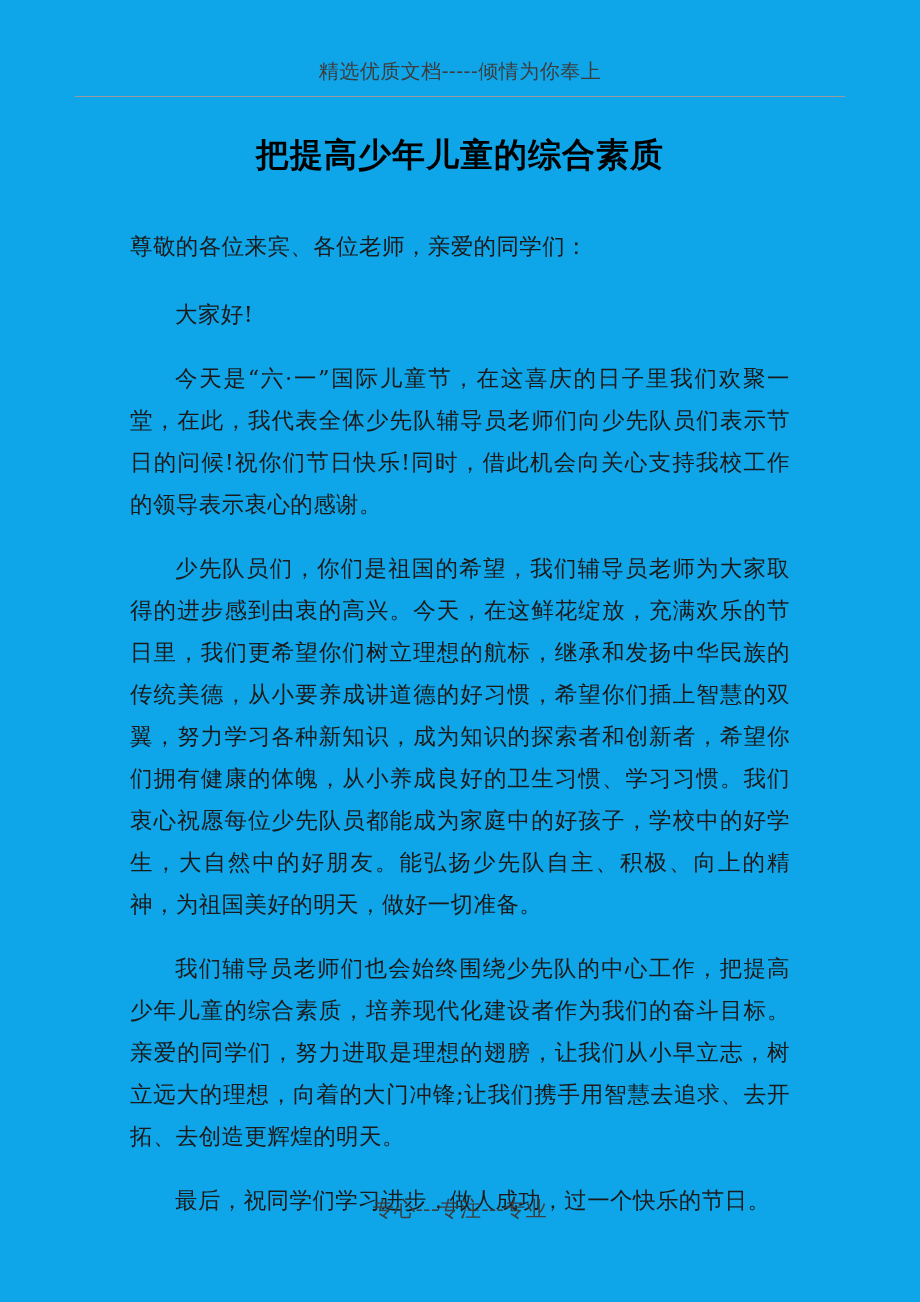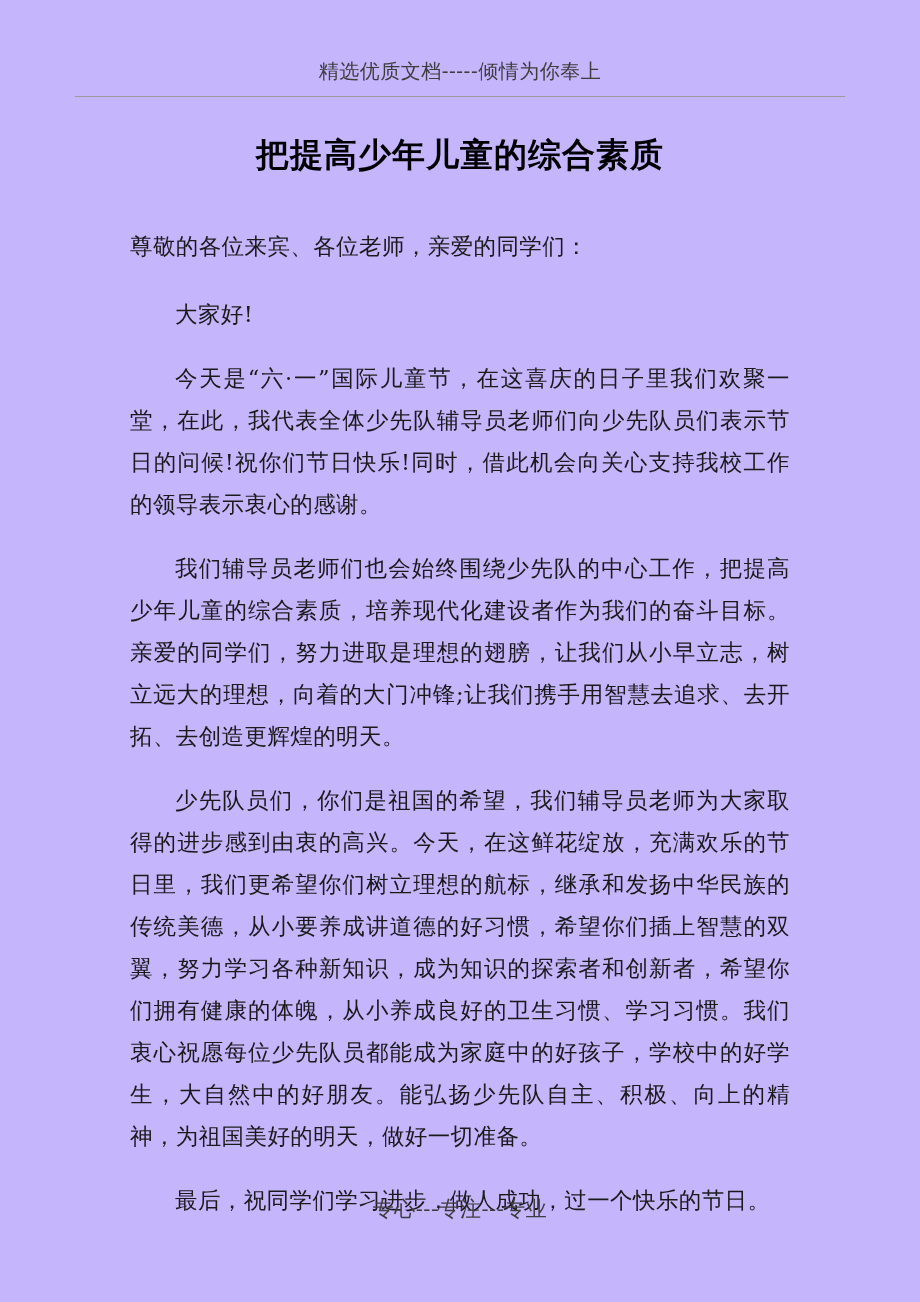--- a/index.html
+++ b/index.html
@@ -6,21 +6,21 @@
     margin: 0;
     padding: 0;
     background: #ffffff;
   }
 
   .page {
     position: relative;
     width: 920px;
     height: 1302px;
     margin: 0 auto;
-    background: #c4b5fd;
+    background: #0ea5e9;
     overflow: hidden;
     font-family: "DejaVu Serif", "Liberation Serif", serif;
     color: #1a1a1a;
   }
 
   
   .header-zone {
     padding-top: 56px;
   }
 
@@ -119,23 +119,23 @@
   <h1 class="doc-title">把提高少年儿童的综合素质</h1>
 
   <div class="body-zone">
 
     <p class="para no-indent salutation">尊敬的各位来宾、各位老师，亲爱的同学们：</p>
 
     <p class="para indent">大家好!</p>
 
     <p class="para indent">今天是“六·一”国际儿童节，在这喜庆的日子里我们欢聚一堂，在此，我代表全体少先队辅导员老师们向少先队员们表示节日的问候!祝你们节日快乐!同时，借此机会向关心支持我校工作的领导表示衷心的感谢。</p>
 
+    <p class="para indent">少先队员们，你们是祖国的希望，我们辅导员老师为大家取得的进步感到由衷的高兴。今天，在这鲜花绽放，充满欢乐的节日里，我们更希望你们树立理想的航标，继承和发扬中华民族的传统美德，从小要养成讲道德的好习惯，希望你们插上智慧的双翼，努力学习各种新知识，成为知识的探索者和创新者，希望你们拥有健康的体魄，从小养成良好的卫生习惯、学习习惯。我们衷心祝愿每位少先队员都能成为家庭中的好孩子，学校中的好学生，大自然中的好朋友。能弘扬少先队自主、积极、向上的精神，为祖国美好的明天，做好一切准备。</p>
+
     <p class="para indent">我们辅导员老师们也会始终围绕少先队的中心工作，把提高少年儿童的综合素质，培养现代化建设者作为我们的奋斗目标。亲爱的同学们，努力进取是理想的翅膀，让我们从小早立志，树立远大的理想，向着的大门冲锋;让我们携手用智慧去追求、去开拓、去创造更辉煌的明天。</p>
-
-    <p class="para indent">少先队员们，你们是祖国的希望，我们辅导员老师为大家取得的进步感到由衷的高兴。今天，在这鲜花绽放，充满欢乐的节日里，我们更希望你们树立理想的航标，继承和发扬中华民族的传统美德，从小要养成讲道德的好习惯，希望你们插上智慧的双翼，努力学习各种新知识，成为知识的探索者和创新者，希望你们拥有健康的体魄，从小养成良好的卫生习惯、学习习惯。我们衷心祝愿每位少先队员都能成为家庭中的好孩子，学校中的好学生，大自然中的好朋友。能弘扬少先队自主、积极、向上的精神，为祖国美好的明天，做好一切准备。</p>
 
     <p class="para indent closing">最后，祝同学们学习进步，做人成功，过一个快乐的节日。</p>
 
   </div>
 
   <div class="footer-zone">
     <div class="footer-text">专心---专注---专业</div>
   </div>
 
 </div>

